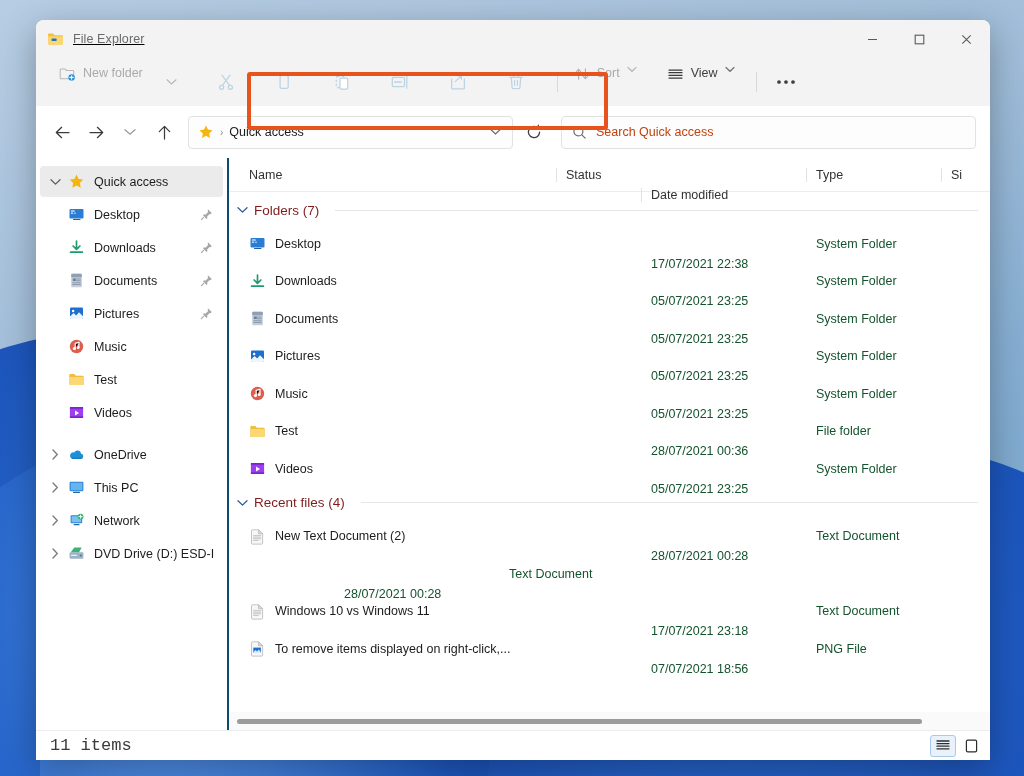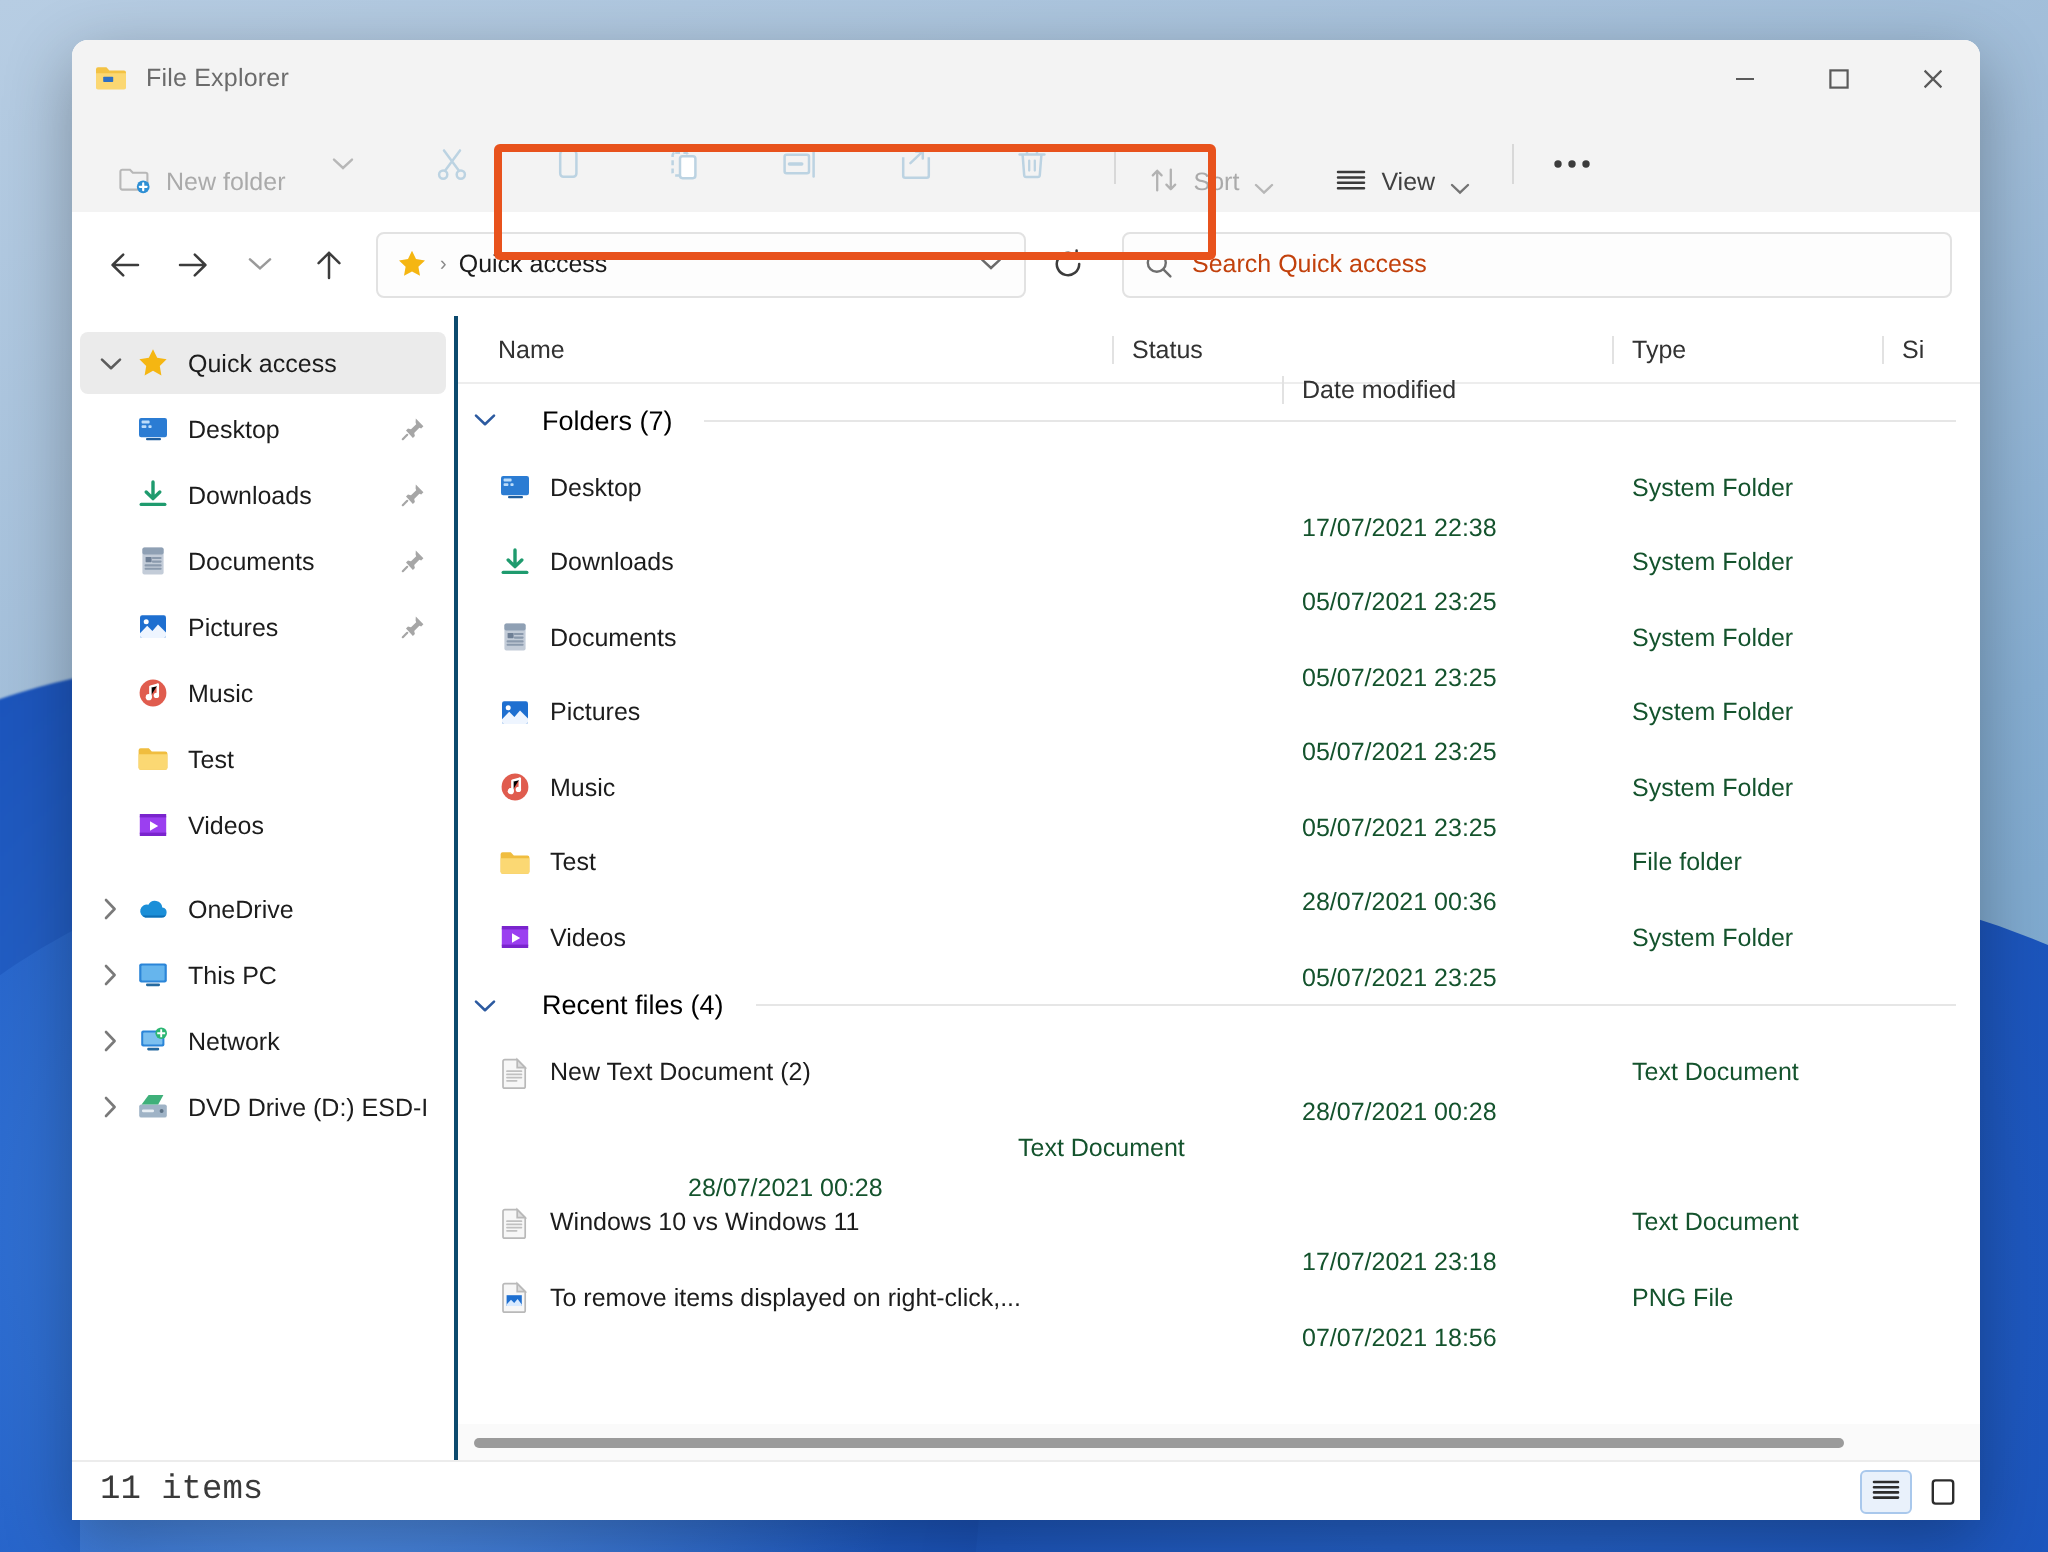--- a/index.html
+++ b/index.html
@@ -60,41 +60,42 @@
     overflow: hidden;
     display: flex; flex-direction: column;
   }
 
   
   .titlebar {
     height: 38px; flex: 0 0 38px;
     background: #f3f3f3;
     display: flex; 
     position: relative;
+    text-decoration: underline;
   }
   .title-left { display: flex; align-items: center; gap: 9px; padding-left: 11px; }
   .app-title { font-size: 12.5px; color: #6b6b6b; letter-spacing: .1px; }
   .win-controls { position: absolute; right: 0; top: 0; height: 38px; display: flex; }
   .win-btn {
     width: 47px; height: 38px;
     display: flex; align-items: center; justify-content: center;
     color: #5a5a5a;
   }
 
   
   .cmdbar {
     height: 48px; flex: 0 0 48px;
     background: #f3f3f3;
     display: flex; align-items: center;
     padding: 0 8px 0 14px;
     position: relative;
   }
   .cmd-item {
     height: 32px;
-    display: flex; align-items: flex-end; gap: 7px;
+    display: flex; align-items: flex-start; gap: 7px;
     padding: 0 9px;
     border-radius: 4px;
     color: #aaaaaa;
     font-size: 12.5px;
     white-space: nowrap;
   }
   .cmd-item.enabled { color: #404040; }
   .cmd-icon-btn {
     width: 40px; height: 32px;
     display: flex; align-items: center; justify-content: center;
@@ -228,21 +229,21 @@
 
   .filelist { flex: 1; overflow: hidden; padding-top: 3px; }
 
   .group-head {
     height: 30px;
     display: flex; align-items: center;
     padding-left: 8px;
     gap: 6px;
   }
   .group-chev { color: #2c5aa0; font-size: 10px; }
-  .group-label { font-size: 13.5px; color: #000000; white-space: nowrap; margin-left: 17px; }
+  .group-label { font-size: 13.5px; color: #7f1d1d; white-space: nowrap; }
   .group-rule { flex: 1; height: 1px; background: #e6e6e6; margin-left: 10px; margin-right: 12px; }
 
   .row {
     height: 37.5px;
     display: flex; align-items: center;
     padding-left: 20px;
   }
   .cell {
     font-size: 12.5px; color: #1c1c1c;
     padding-left: 10px;

